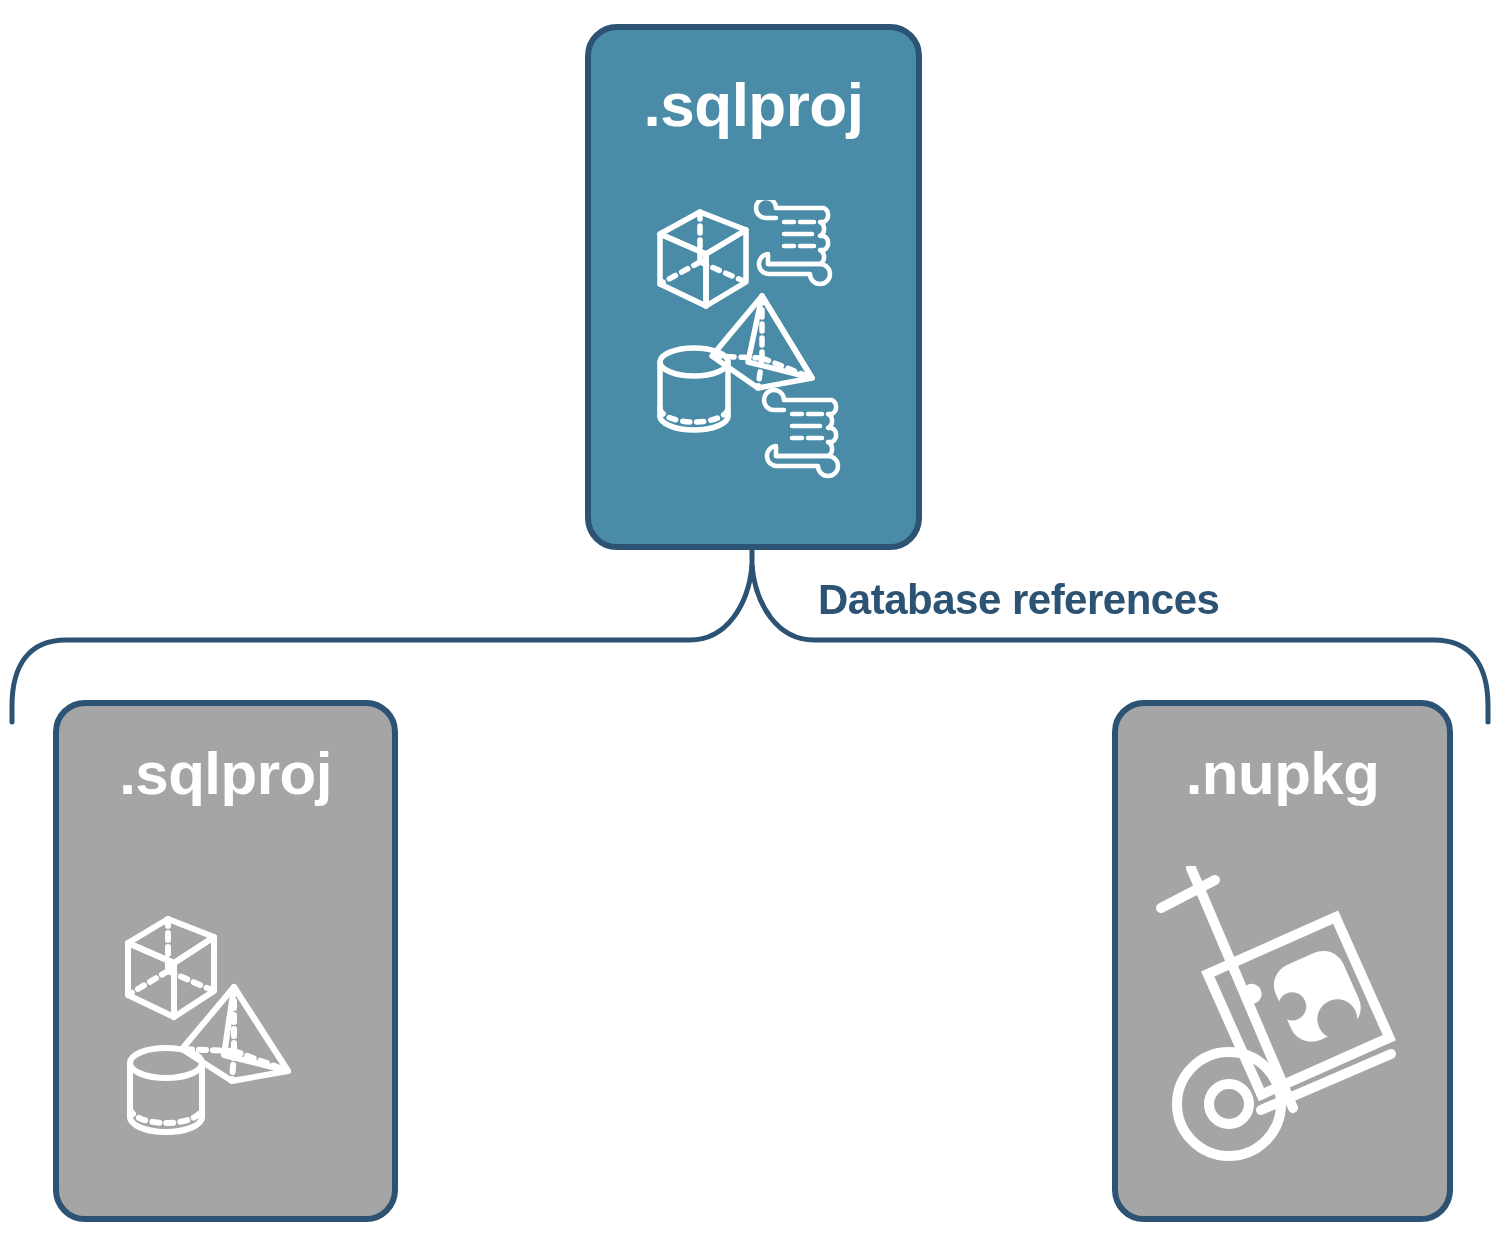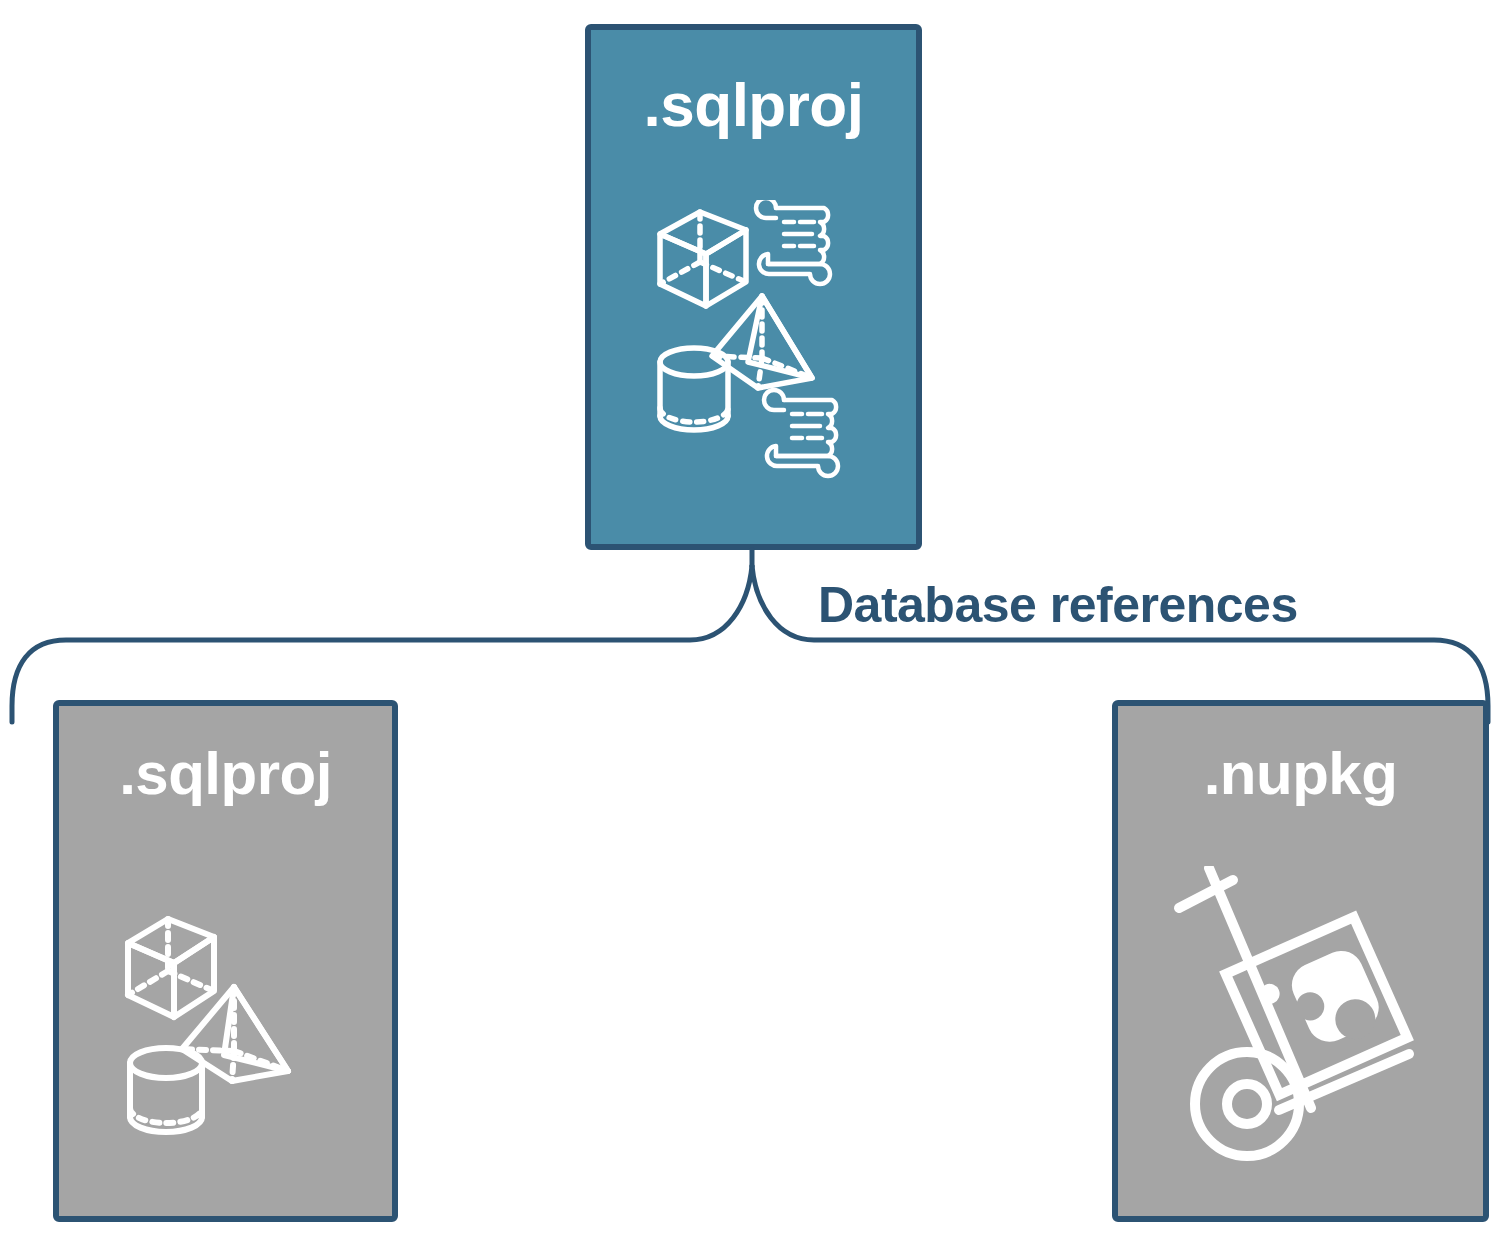--- a/index.html
+++ b/index.html
@@ -20,21 +20,21 @@
     inset: 0;
     width: 1500px;
     height: 1250px;
   }
 
   
   .node {
     position: absolute;
     box-sizing: border-box;
     border: 6px solid #2C5373;
-    border-radius: 6px;
+    border-radius: 32px;
     display: flex;
     flex-direction: column;
     align-items: center;
   }
   .node.primary {
     background: #4A8CA8;
   }
   .node.secondary {
     background: #A5A5A5;
   }
@@ -53,21 +53,21 @@
   }
   #node-dacpac {
     left: 583px;
     top: 700px;
     width: 341px;
     height: 522px;
   }
   #node-nupkg {
     left: 1112px;
     top: 700px;
-    width: 377px;
+    width: 341px;
     height: 522px;
   }
 
   .node-title {
     color: #ffffff;
     font-weight: bold;
     letter-spacing: -0.5px;
     line-height: 1;
     white-space: nowrap;
   }
@@ -96,21 +96,21 @@
     top: 0;
     width: 1500px;
     height: 1250px;
     pointer-events: none;
   }
 
   .brace-label {
     position: absolute;
     left: 818px;
     top: 576px;
-    font-size: 50px;
+    font-size: 42px;
     font-weight: bold;
     color: #2C5373;
     letter-spacing: -0.5px;
     white-space: nowrap;
   }
 </style>
 </head>
 <body>
 
 <div class="canvas">

